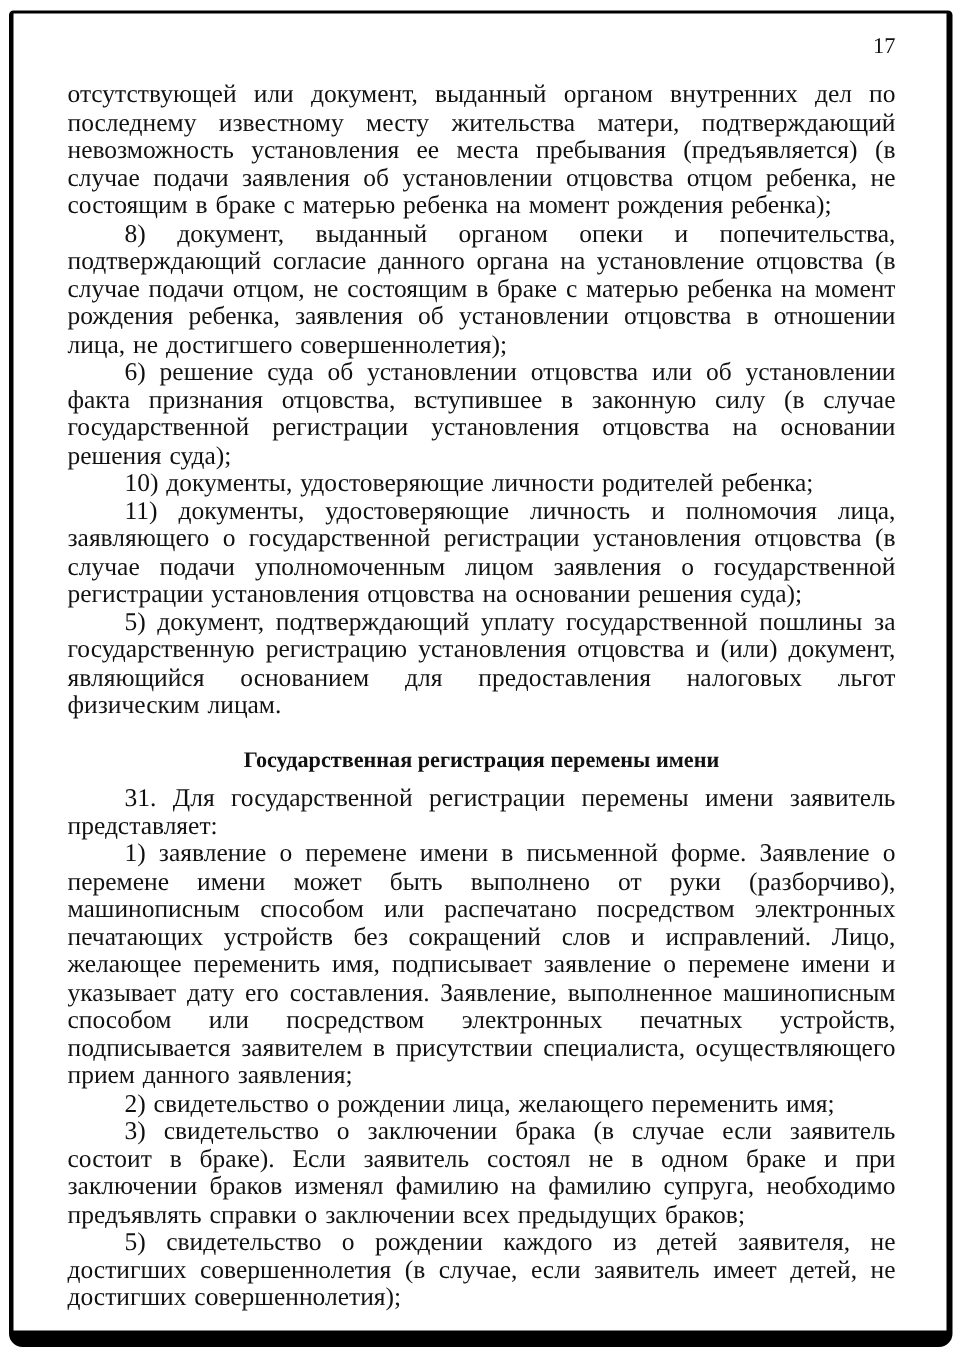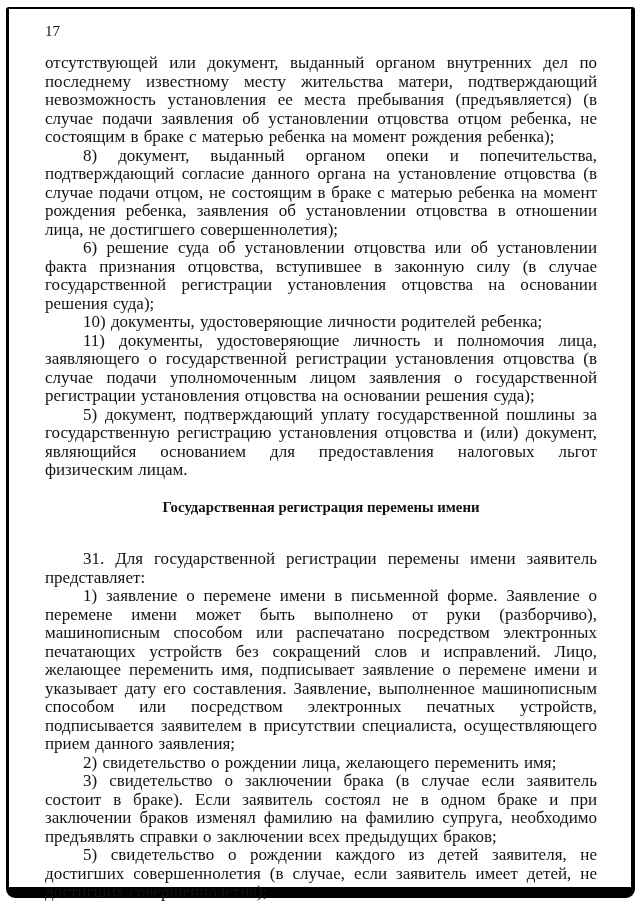--- a/index.html
+++ b/index.html
@@ -31,36 +31,36 @@
   .page-inner {
     position: absolute;
     left: 0;
     top: 0;
     right: 0;
     bottom: 0;
     padding: 14px 34px 0 36px;
     box-sizing: border-box;
   }
   .page-number {
-    text-align: left;
+    text-align: right;
     font-size: 15px;
     margin: 0 0 14px 0;
   }
   .para {
     margin: 0;
     font-size: 17px;
     line-height: 18.5px;
     text-align: justify;
     word-spacing: 1px;
   }
   .para.indent {
     text-indent: 38px;
   }
   .section-heading {
-    margin: 18px 0 34px 0;
+    margin: 18px 0 7px 0;
     font-size: 14.8px;
     line-height: 18.5px;
     font-weight: bold;
     text-align: center;
   }
 </style>
 </head>
 <body>
 
 <div class="scan-frame">

